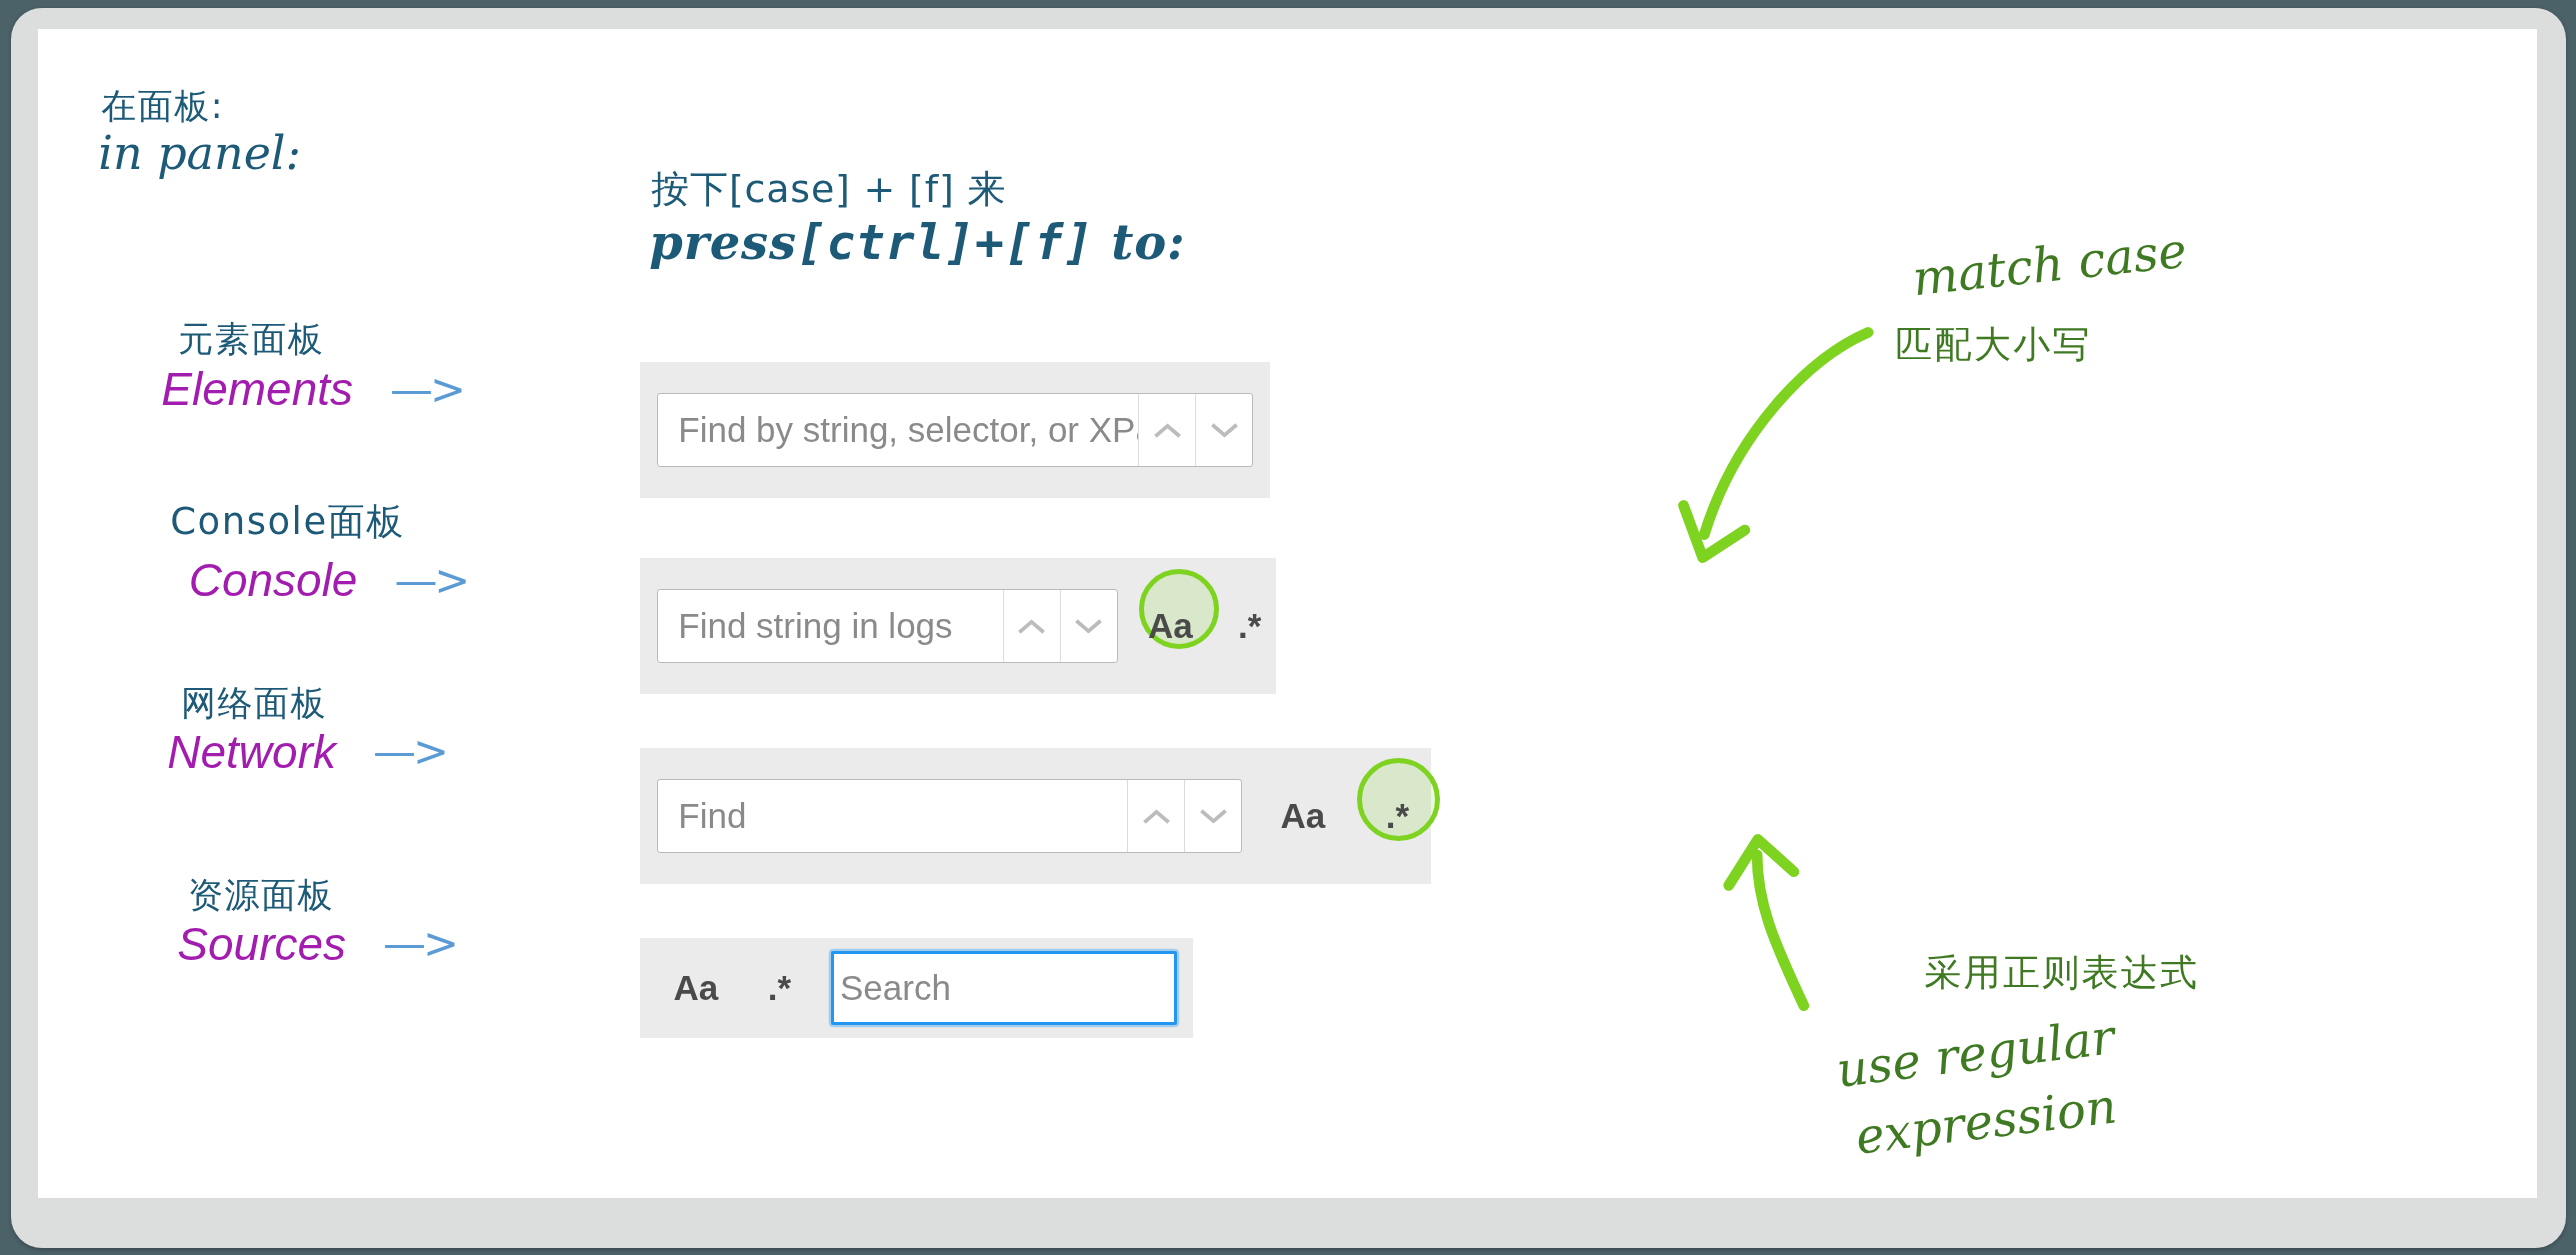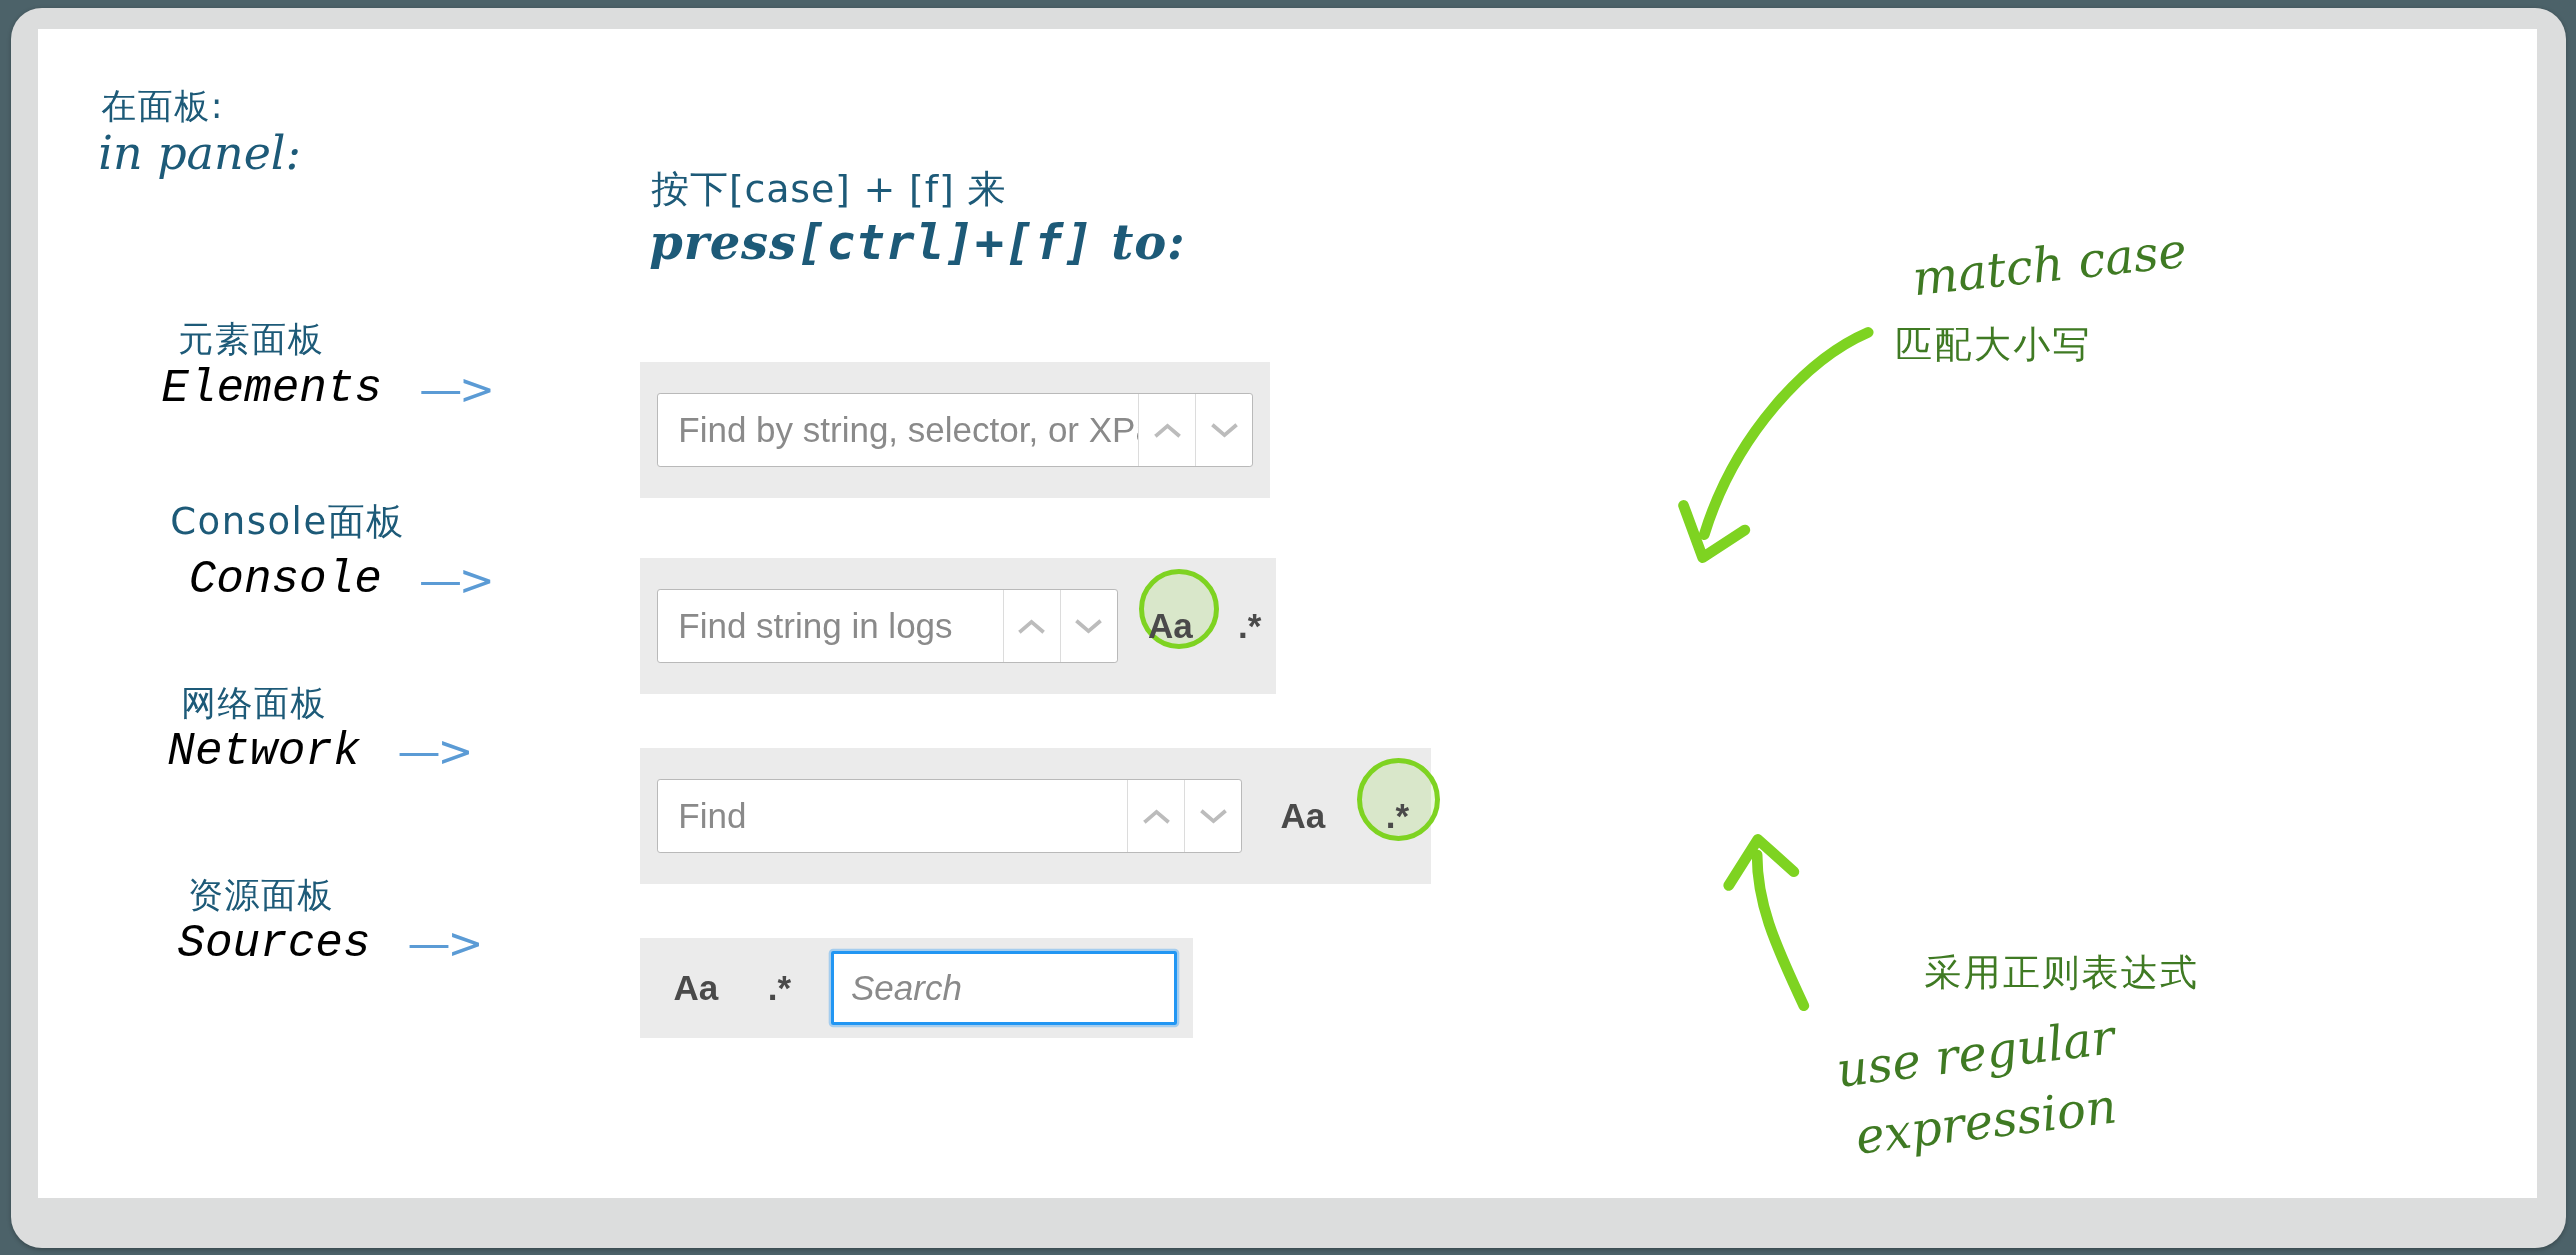--- a/index.html
+++ b/index.html
@@ -38,23 +38,23 @@
   }
 
   
   .hand-cn {
     font-family: "DejaVu Sans", sans-serif;
     color: #1d5a78;
     font-weight: 400;
     white-space: nowrap;
   }
   .hand-en {
-    font-family: Liberation Mono, monospace;
+    font-family: Liberation Sans, sans-serif;
     font-style: italic;
-    color: #000000;
+    color: #a21caf;
     white-space: nowrap;
   }
   .hand-en-dark {
     font-family: "DejaVu Serif", serif;
     font-style: italic;
     color: #1d5a78;
     white-space: nowrap;
   }
   .hand-green-cn {
     font-family: "DejaVu Sans", sans-serif;
@@ -165,23 +165,22 @@
   }
 
   
   .searchbox {
     background: #ffffff;
     border: 3.1px solid #2196f3;
     border-radius: 2.3px;
     height: 74px;
     display: flex;
     align-items: center;
-    padding-left: 17px;
+    padding-left: 6px;
     box-shadow: 0 0 0 2.3px rgba(33,150,243,0.35);
-    font-style: italic;
   }
   .searchbox .ph {
     color: #8a8a8a;
     font-size: 35px;
     font-family: "Liberation Sans", sans-serif;
   }
 
   
   #anno {
     position: absolute;

